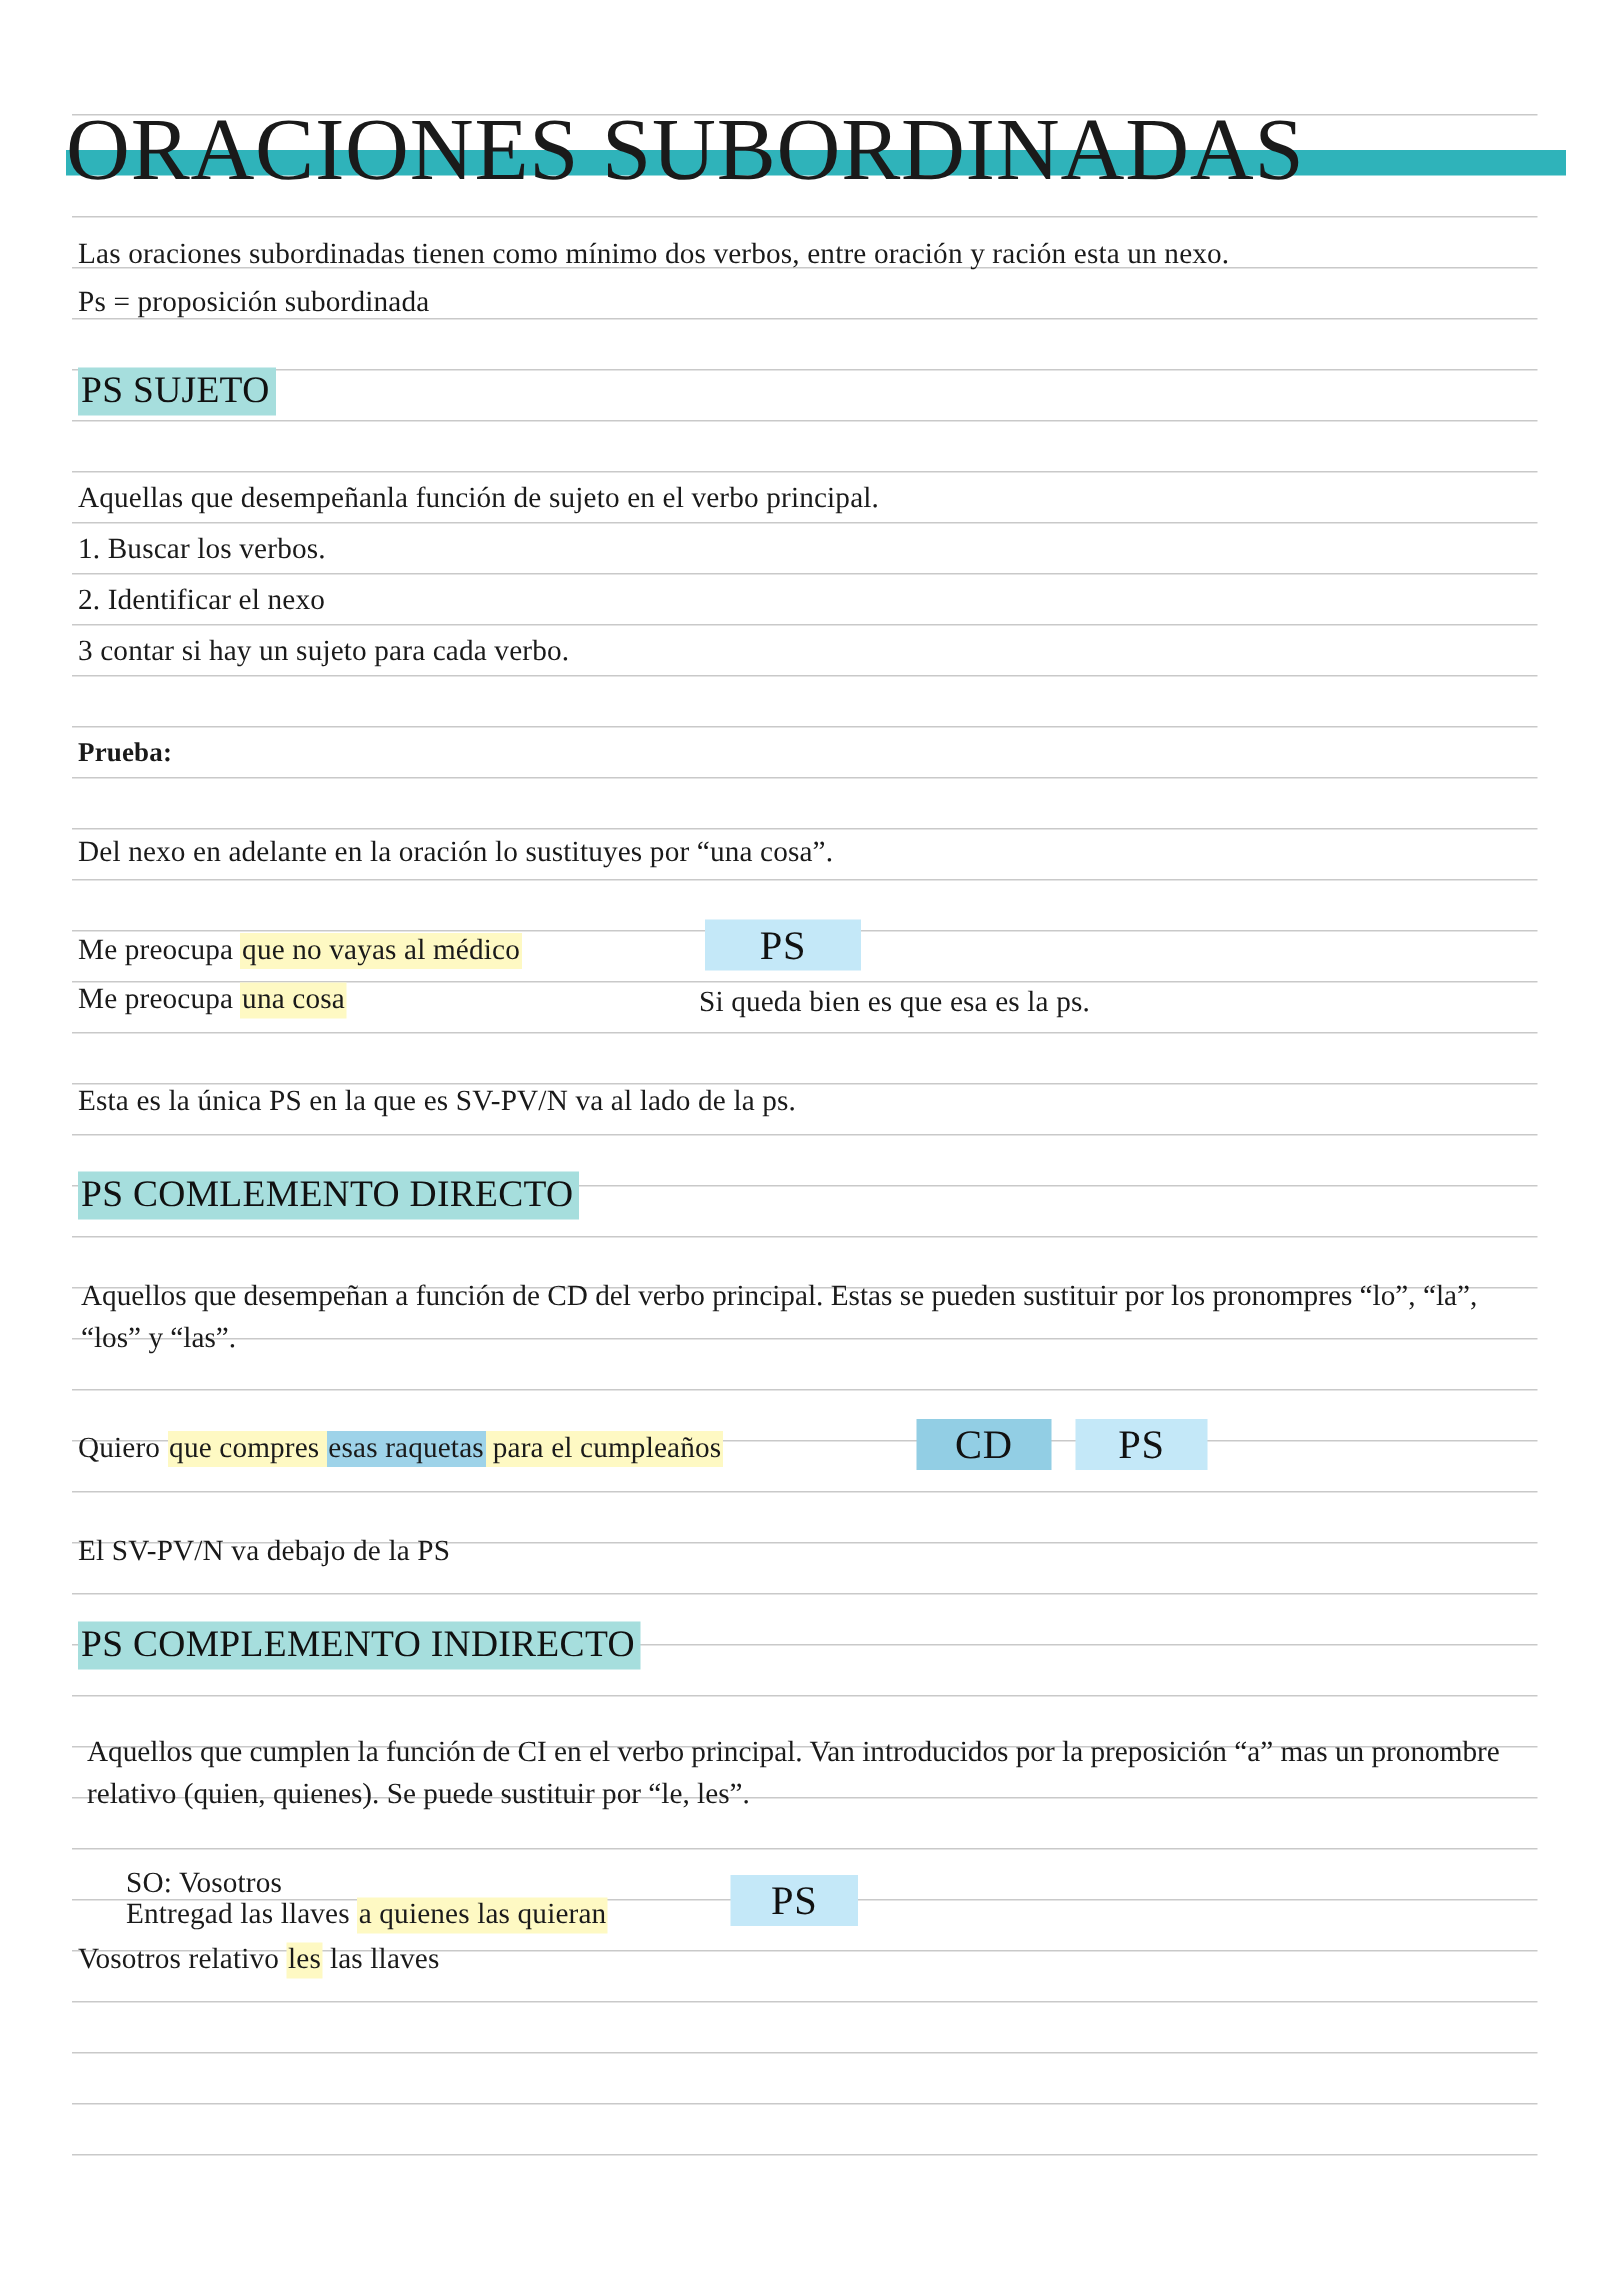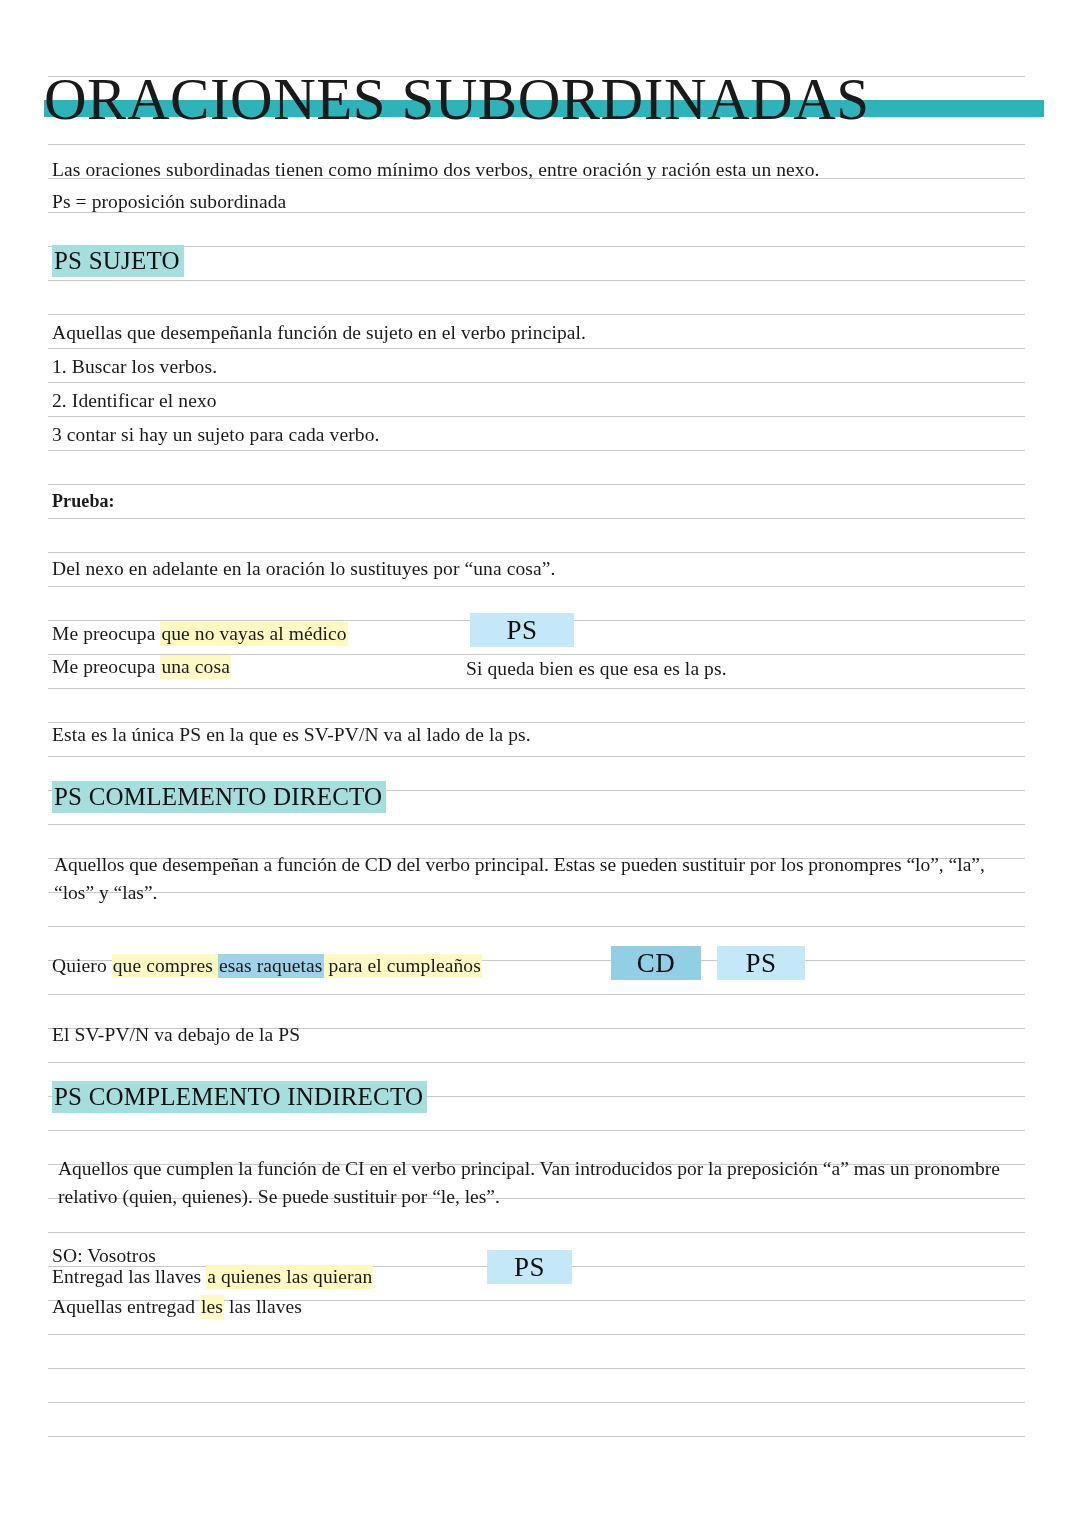--- a/index.html
+++ b/index.html
@@ -144,20 +144,21 @@
     background: #92cee4;
   }
 
   .bold {
     font-weight: bold;
     font-size: 18px;
   }
 
   .tight {
     line-height: 21px;
+    margin-left: 32px;
   }
 </style>
 </head>
 <body>
 
 <div id="page">
 
   <div id="rules">
       <div class="rule" style="top: 76px; background: rgb(201, 201, 201);"></div>
       <div class="rule" style="top: 144px; background: rgb(201, 201, 201);"></div>
@@ -240,16 +241,16 @@
     <div class="ln" style="top:1025px;">El SV-PV/N va debajo de la PS</div>
 
     <div class="section-head" style="top:1082px;"><span class="hl">PS COMPLEMENTO INDIRECTO</span></div>
 
     <div class="para indent" style="top:1155px;">Aquellos que cumplen la función de CI en el verbo principal. Van introducidos por la preposición “a” mas un pronombre relativo (quien, quienes). Se puede sustituir por “le, les”.</div>
 
     <div class="ln tight" style="top:1245px;">SO: Vosotros</div>
     <div class="ln tight" style="top:1266px;"><span>Entregad las llaves </span><span class="hl-lt">a quienes las quieran</span></div>
     <div class="badge badge-ps" style="left:487px; top:1250px; width:85px; height:34px;">PS</div>
 
-    <div class="ln" style="top:1297px;"><span>Aquellas entregad </span><span class="hl-lt">les</span><span> las llaves</span></div>
+    <div class="ln" style="top:1297px;"><span>Vosotros relativo </span><span class="hl-lt">les</span><span> las llaves</span></div>
 
   </div>
 </div>
 
 </body></html>

